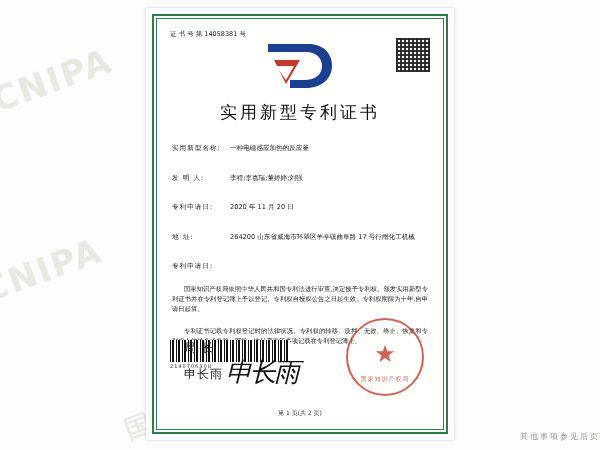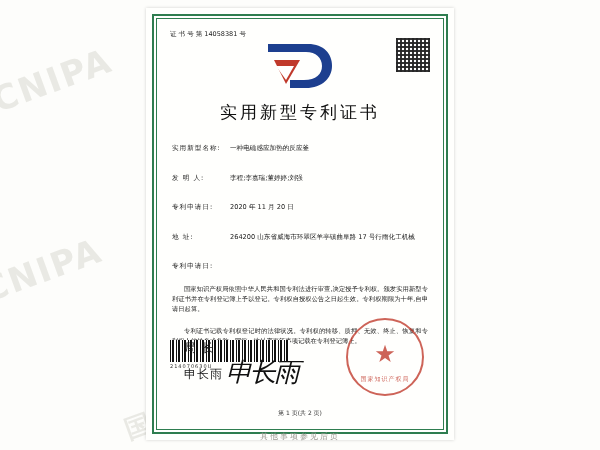--- a/index.html
+++ b/index.html
@@ -139,21 +139,21 @@
   .seal-text{
     position:absolute;left:0;right:0;bottom:10px;
     text-align:center;font-size:6px;color:#c0392b;letter-spacing:1px;
   }
   .pagefoot{
     position:absolute;left:0;right:0;bottom:8px;
     text-align:center;font-size:6px;color:#333;
   }
   .bottom-note{
     position:absolute;left:0;right:0;bottom:8px;
-    text-align:center;font-size:8px;color:#9a9a92;letter-spacing:2px;
+    text-align:right;font-size:8px;color:#9a9a92;letter-spacing:2px;
   }
 </style>
 </head>
 <body>
 
 <div class="page">
 
   <div class="wm wm1">CNIPA</div>
   <div class="wm wm2">CNIPA</div>
   <div class="wm wm3">CNIPA</div>

